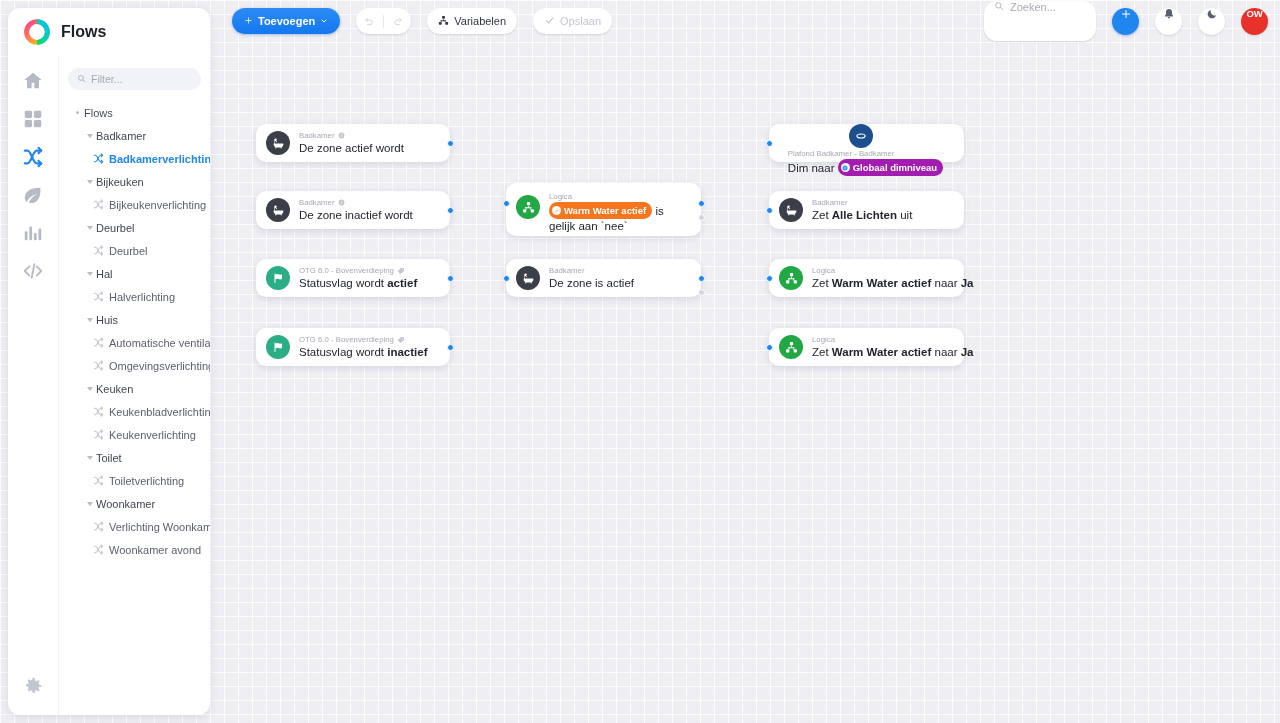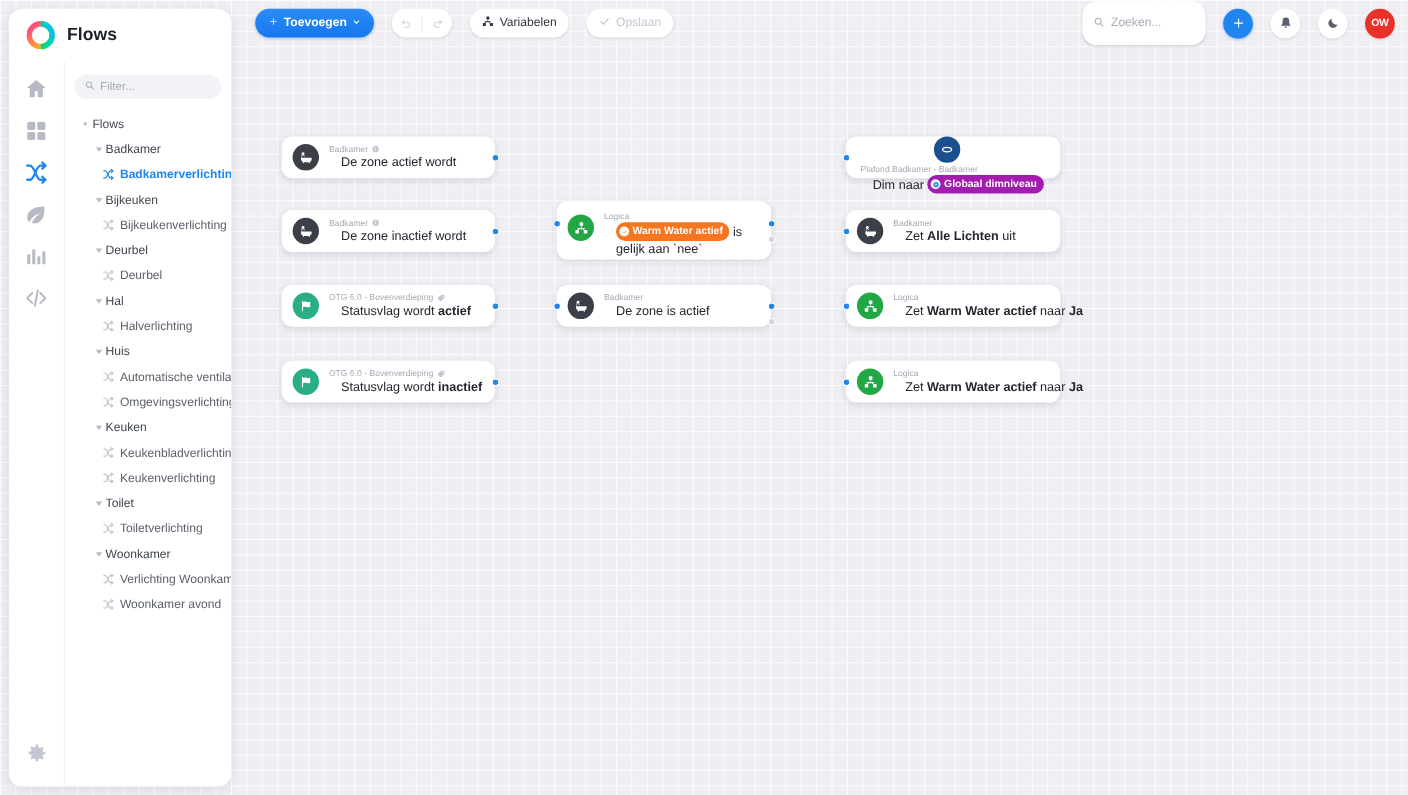--- a/index.html
+++ b/index.html
@@ -48,27 +48,27 @@
   }
   .tgroup .half {
     width: 27px; height: 26px; display: flex; align-items: center; justify-content: center;
     color: #cfd2da; cursor: pointer;
   }
   .tgroup .sep { width: 1px; height: 13px; background: #e6e8ee; }
   .spacer { flex: 1; }
 
   #searchbox {
     width: 112px; height: 40px; border-radius: 13px; background: #fff;
-    display: flex; align-items: center; gap: 6px; padding: 0 10px;
+    display: flex; gap: 6px; padding: 0 10px;
     box-shadow: 0 1px 2px rgba(20,20,50,.13);
     font-size: 11px; color: #a7abb6;
   }
   .rbtn {
     width: 27px; height: 27px; border-radius: 50%; background: #fff;
-    display: flex; align-items: center; justify-content: center;
+    display: flex; justify-content: center;
     box-shadow: 0 1px 2px rgba(20,20,50,.13); cursor: pointer; color: #5b6070;
   }
   .rbtn.blue { background: #1f86f0; color: #fff; box-shadow: 0 1px 3px rgba(20,80,200,.35); }
   .rbtn.avatar {
     background: #e8312a; color: #fff; font-size: 9.5px; font-weight: bold;
     letter-spacing: -.2px;
   }
 
   
   #panel {
@@ -134,21 +134,21 @@
   }
   .ico.dark { background: #3b3f47; }
   .ico.navy { background: #1d4f8f; }
   .ico.green { background: #22a745; }
   .ico.teal  { background: #2bae86; }
   .node .txt { min-width: 0; }
   .node .sub {
     font-size: 7.8px; color: #a6a9b3; line-height: 11px;
     display: flex; align-items: center; gap: 3px; white-space: nowrap;
   }
-  .node .ttl { font-size: 11.5px; color: #23262e; line-height: 15px; white-space: nowrap; margin-left: 11px; }
+  .node .ttl { font-size: 11.5px; color: #23262e; line-height: 15px; white-space: nowrap; }
   .node .ttl b { font-weight: bold; }
   .node.wrap .ttl { white-space: normal; line-height: 15px; }
 
   .chip {
     display: inline-flex; align-items: center; gap: 3px;
     border-radius: 9px; padding: 1px 6px 1px 3px; color: #fff;
     font-size: 9.5px; font-weight: bold; vertical-align: 1px;
   }
   .chip.orange { background: #f5761e; }
   .chip.blue { background: #a21caf; }

